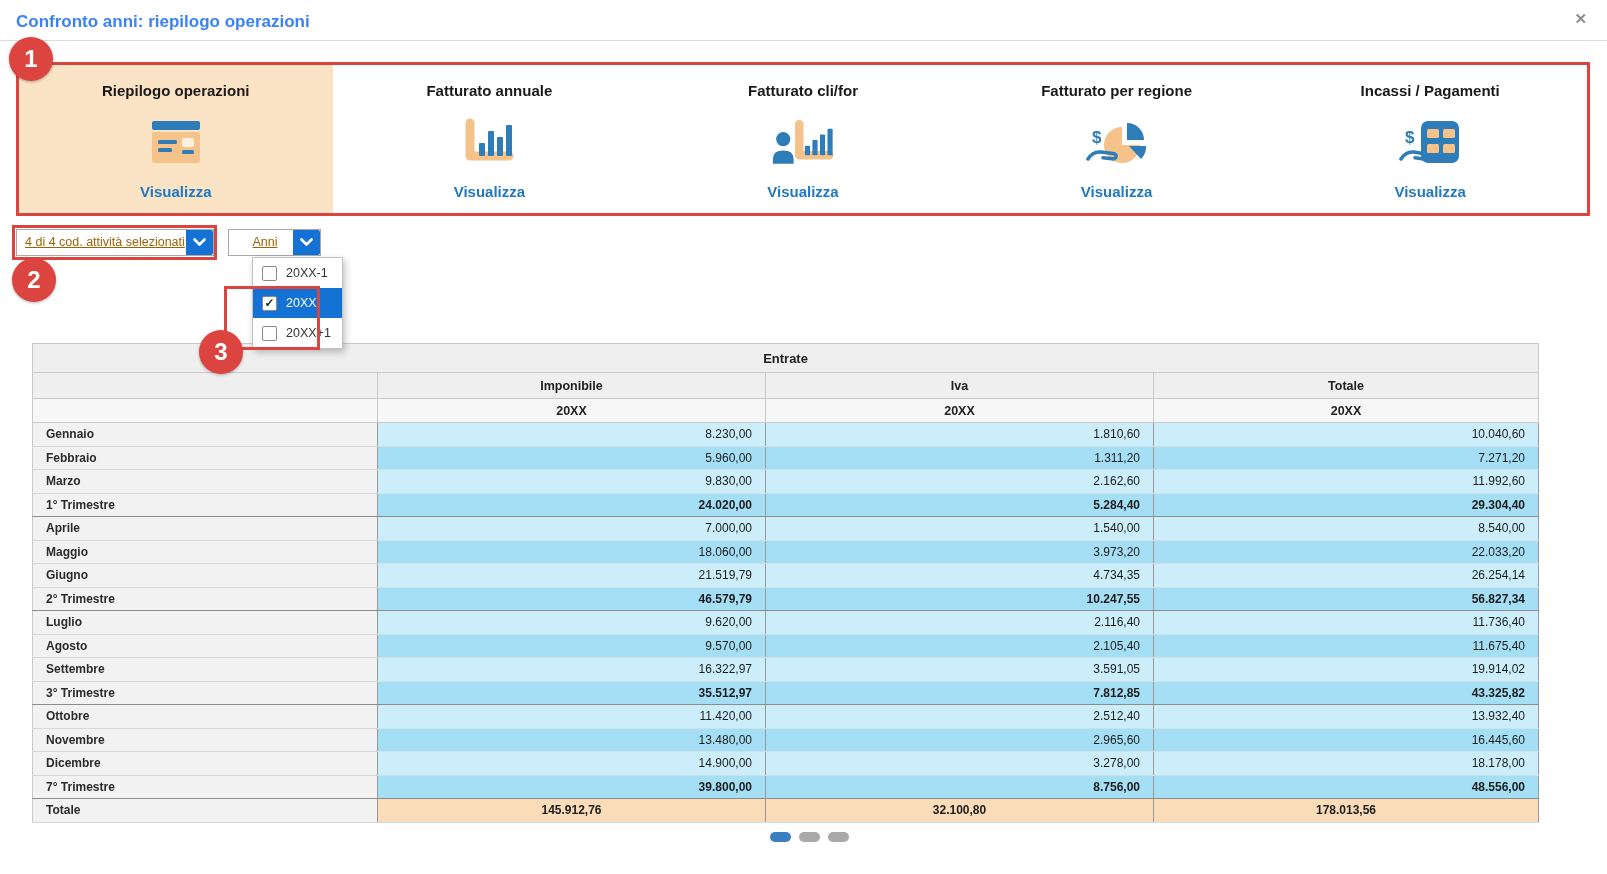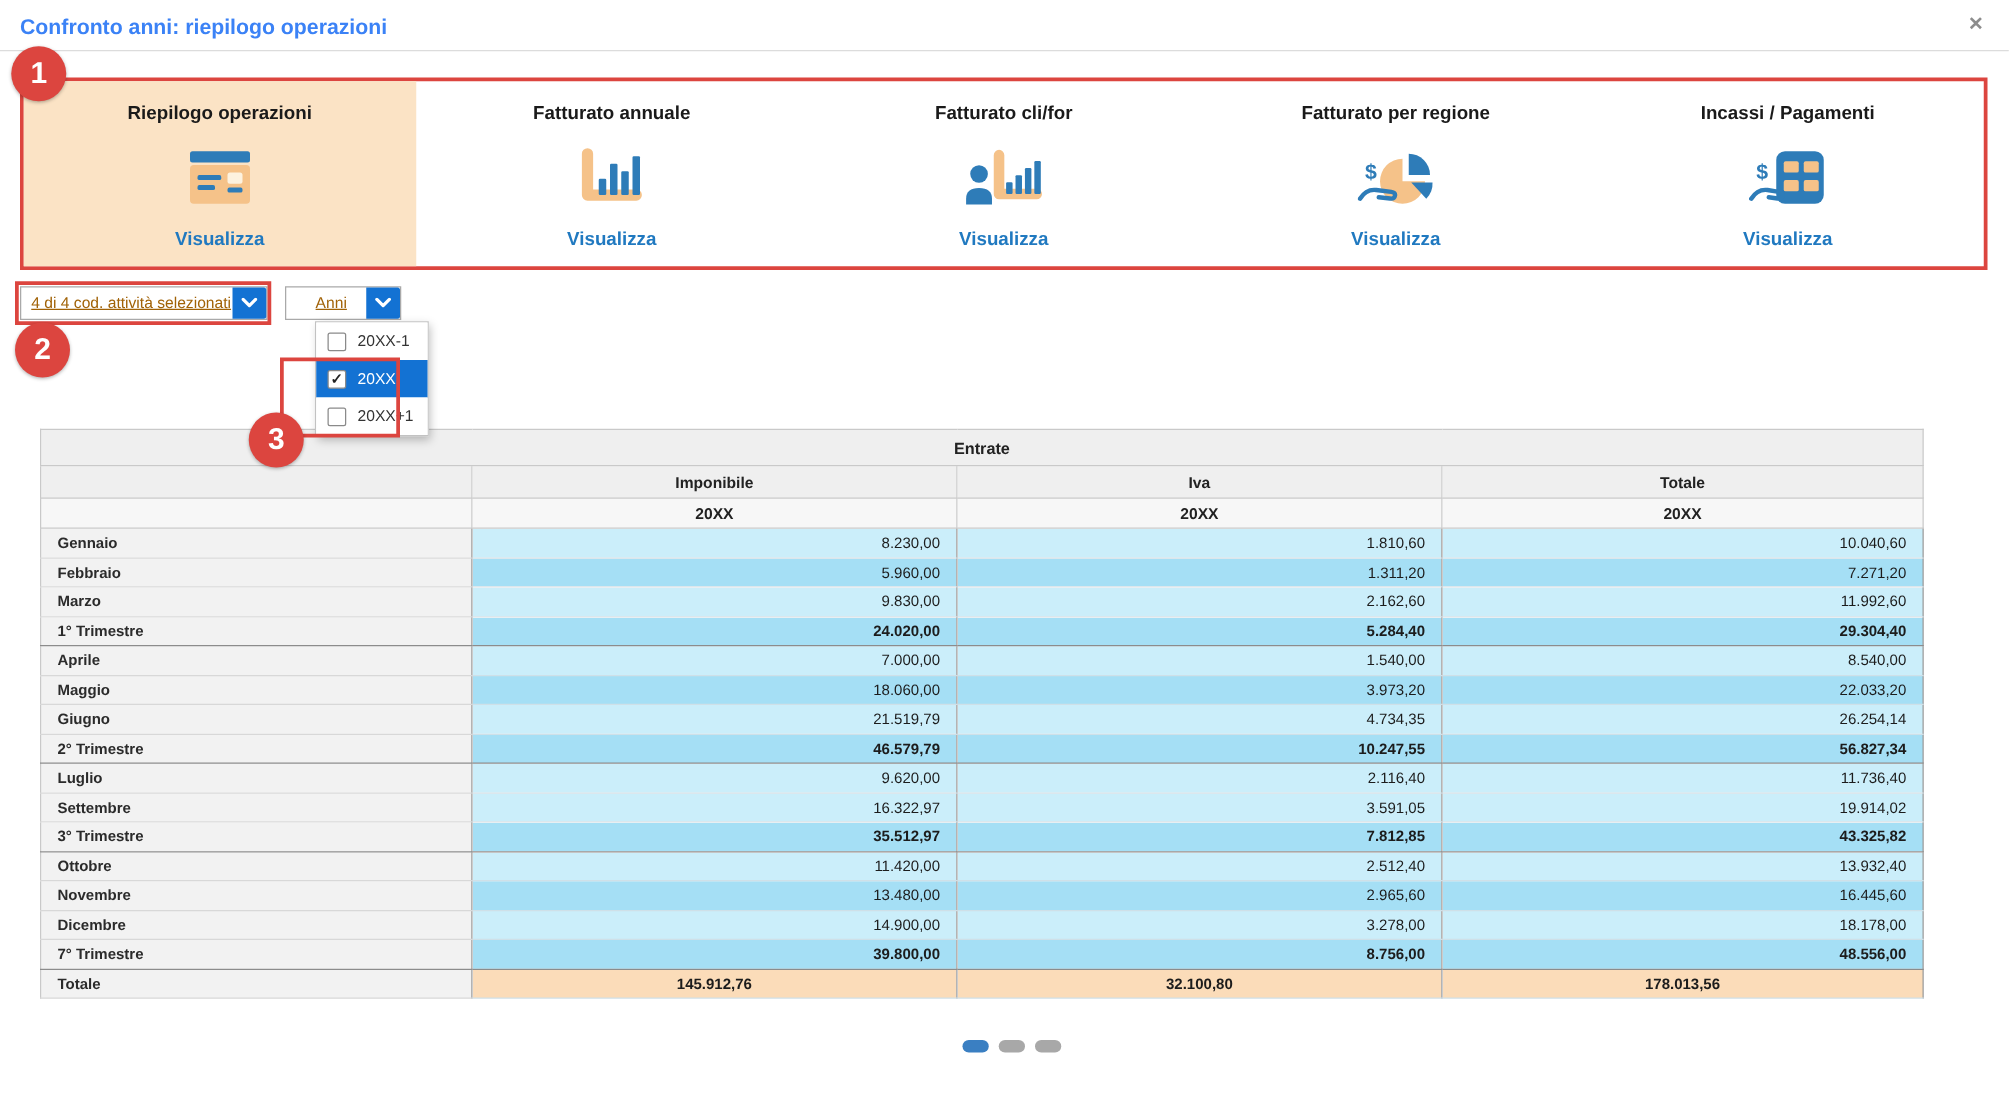--- a/index.html
+++ b/index.html
@@ -267,20 +267,26 @@
         <td>46.579,79</td>
         <td>10.247,55</td>
         <td>56.827,34</td>
       </tr>
       <tr class="r-month-light">
         <th class="row-label">Luglio</th>
         <td>9.620,00</td>
         <td>2.116,40</td>
         <td>11.736,40</td>
       </tr>
+      <tr class="r-month-dark">
+        <th class="row-label">Agosto</th>
+        <td>9.570,00</td>
+        <td>2.105,40</td>
+        <td>11.675,40</td>
+      </tr>
       <tr class="r-month-light">
         <th class="row-label">Settembre</th>
         <td>16.322,97</td>
         <td>3.591,05</td>
         <td>19.914,02</td>
       </tr>
       <tr class="r-quarter">
         <th class="row-label">3° Trimestre</th>
         <td>35.512,97</td>
         <td>7.812,85</td>

